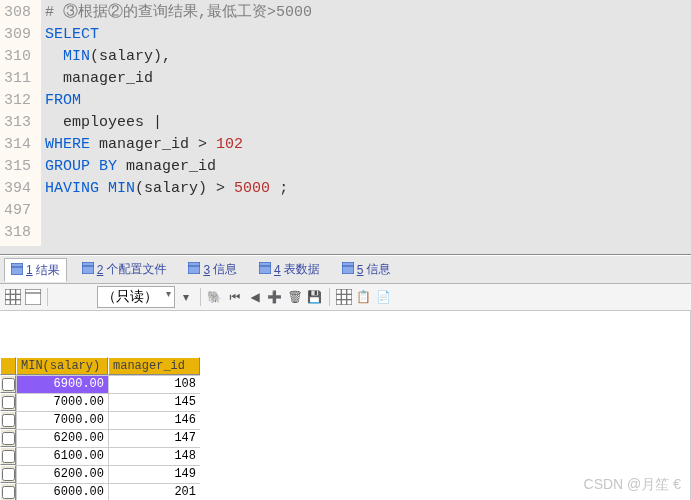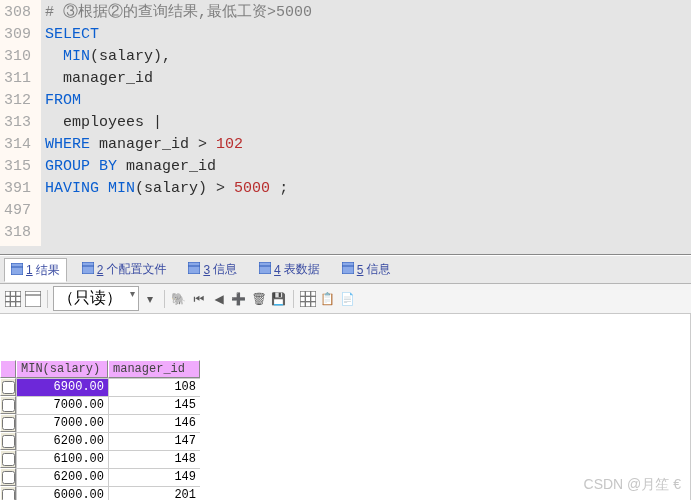--- a/index.html
+++ b/index.html
@@ -79,23 +79,24 @@
     width:18px; height:18px;
     display:flex; align-items:center; justify-content:center;
     border:1px solid transparent;
     color:#5a5a5a;
   }
   .tsep { width:1px; height:18px; background:#c8c8c8; margin:0 3px; }
   .tsel {
     border:1px solid #aaa;
     background:#fff;
     padding:1px 16px 1px 4px;
-    font-size:16px;
+    font-size:14px;
     position:relative;
     min-width:70px;
+    margin-left:44px;
   }
   .tsel::after { content:"▾"; position:absolute; right:3px; top:1px; color:#666; font-size:10px; }
 
   .grid {
     font-family: "Courier New", monospace;
     font-size: 12px;
     display:inline-block;
     border-right:1px solid #ccc;
     border-bottom:1px solid #ccc;
   }
@@ -103,24 +104,24 @@
   .gcell {
     border-top:1px solid #ccc;
     border-left:1px solid #ccc;
     padding:1px 4px;
     height:18px;
     line-height:15px;
     text-align:right;
   }
   .ck { width:16px; background:#ece9d8; border-top:1px solid #fff; border-left:1px solid #fff; border-right:1px solid #888; border-bottom:1px solid #888; text-align:center; padding:0; }
   .ck input { margin:2px 0 0 0; }
-  .hd { background:#f0abfc; border-top-color:#fff; border-left-color:#fff; border-right:1px solid #888; border-bottom:1px solid #888; text-align:left; color:#444;margin-top:46px; }
+  .hd { background:#eab308; border-top-color:#fff; border-left-color:#fff; border-right:1px solid #888; border-bottom:1px solid #888; text-align:left; color:#444;margin-top:46px; }
   .c1 { width:92px; }
   .c2 { width:92px; }
-  .sel { background:#6d28d9; color:#fff; }
+  .sel { background:#8b5cf6; color:#fff; }
 
   .watermark {
     position:absolute;
     right:10px;
     bottom:6px;
     font-family:Tahoma,sans-serif;
     font-size:14px;
     color:#c6c6c6;
   }
 </style>
@@ -130,21 +131,21 @@
 <div class="editor">
   <div class="gutter" id="gutter">
       <div class="ln">308</div>
       <div class="ln">309</div>
       <div class="ln">310</div>
       <div class="ln">311</div>
       <div class="ln">312</div>
       <div class="ln">313</div>
       <div class="ln">314</div>
       <div class="ln">315</div>
-      <div class="ln">391</div>
+      <div class="ln">394</div>
       <div class="ln">497</div>
       <div class="ln">318</div>
     </div>
   <div class="code" id="code"><div class="row"><span class="cmt"># ③根据②的查询结果,最低工资&gt;5000</span></div><div class="row"><span class="kw">SELECT</span></div><div class="row"><span class="id">  </span><span class="fn">MIN</span><span class="op">(</span><span class="id">salary</span><span class="op">),</span></div><div class="row"><span class="id">  manager_id</span></div><div class="row"><span class="kw">FROM</span></div><div class="row"><span class="id">  employees |</span></div><div class="row"><span class="kw">WHERE</span><span class="id"> manager_id </span><span class="op">&gt; </span><span class="num">102</span></div><div class="row"><span class="kw">GROUP BY</span><span class="id"> manager_id</span></div><div class="row"><span class="kw">HAVING</span><span class="id"> </span><span class="fn">MIN</span><span class="op">(</span><span class="id">salary</span><span class="op">) &gt; </span><span class="num">5000</span><span class="op"> ;</span></div><div class="row"><span class="id"></span></div><div class="row"><span class="id"></span></div></div>
 </div>
 
 <div class="divider"></div>
 
 <div class="tabs" id="tabs">
     <div class="tab active">

